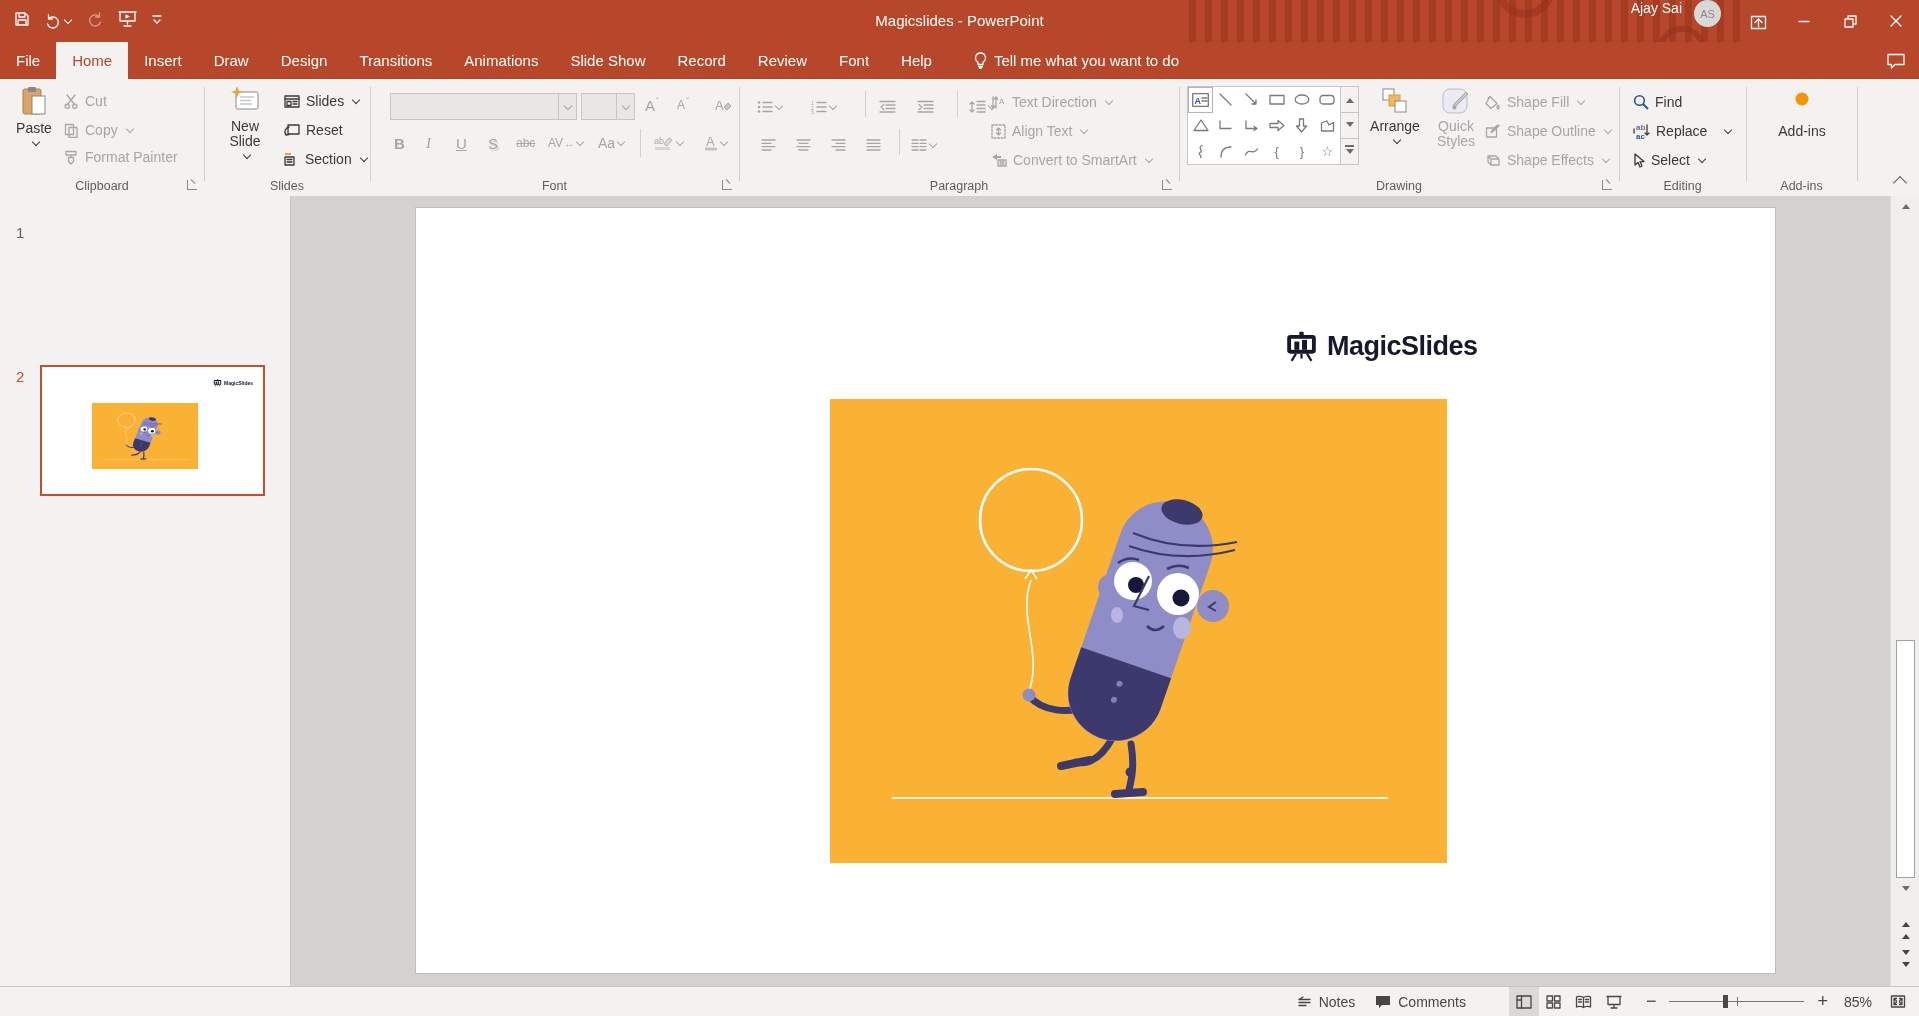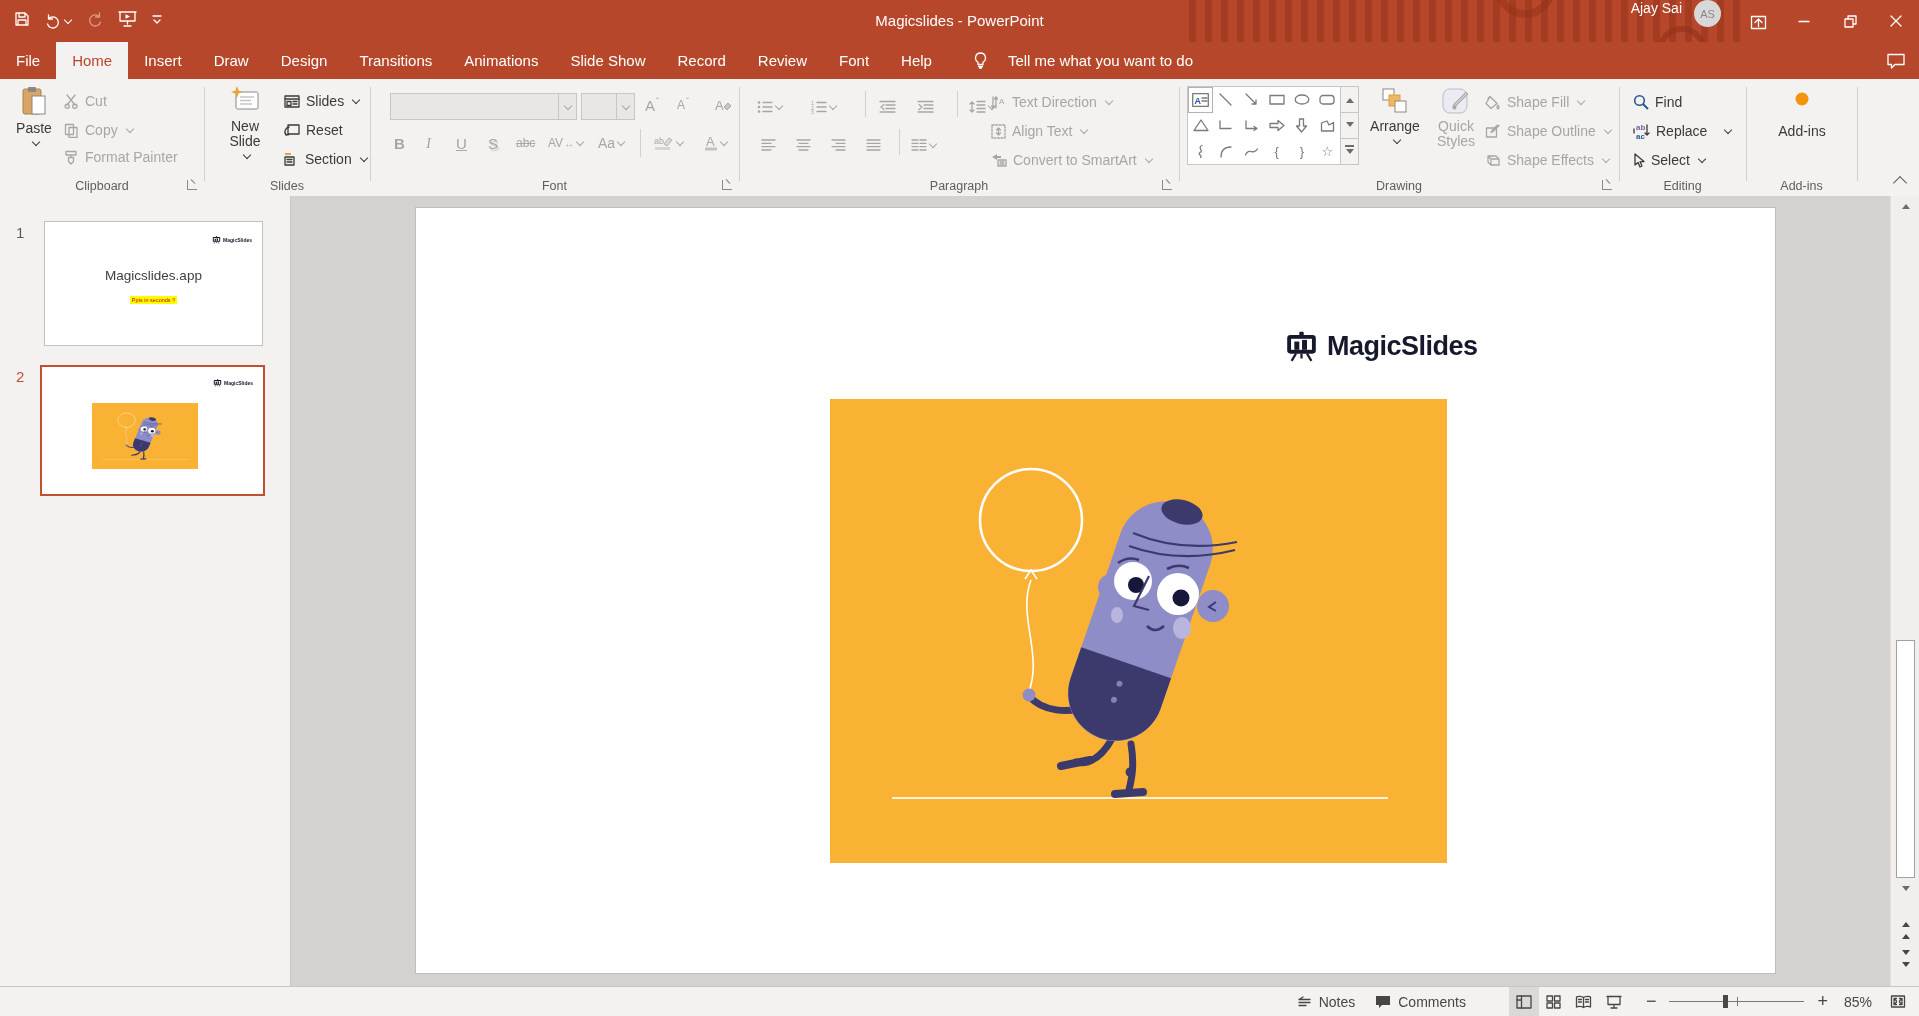--- a/index.html
+++ b/index.html
@@ -23,21 +23,21 @@
         repeating-linear-gradient(90deg, rgba(110,28,10,.45) 0 7px, transparent 7px 16px);}
   .user-name{font-size:14px;margin-right:12px;}
   .avatar{width:27px;height:27px;border-radius:50%;background:#d8d8d8;color:#8a8886;font-size:11px;
           display:flex;align-items:center;justify-content:center;margin-right:14px;}
   .winbtn{width:46px;height:42px;display:flex;align-items:center;justify-content:center;color:#fff;}
 
   
   .tabrow{position:absolute;left:0;top:42px;width:1919px;height:37px;background:#b7472a;display:flex;align-items:flex-end;}
   .tab{height:37px;line-height:37px;padding:0 16px;font-size:15px;color:#fff;white-space:nowrap;}
   .tab.active{background:#f3f2f1;color:#b7472a;}
-  .tellme{display:flex;align-items:center;gap:21px;color:#fff;font-size:15px;height:37px;margin-left:26px;}
+  .tellme{display:flex;align-items:center;gap:7px;color:#fff;font-size:15px;height:37px;margin-left:26px;}
   .tab-right{position:absolute;right:14px;top:42px;height:37px;display:flex;align-items:center;color:#fff;}
 
   
   .ribbon{position:absolute;left:0;top:79px;width:1919px;height:117px;background:#f3f2f1;border-bottom:1px solid #c8c6c4;font-size:14px;}
   .grp{position:absolute;top:0;height:117px;}
   .vdiv{position:absolute;top:8px;height:94px;width:1px;background:#d2d0ce;}
   .grp-label{position:absolute;bottom:3px;left:0;width:100%;text-align:center;font-size:12.5px;color:#605e5c;}
   .launcher{position:absolute;right:7px;bottom:6px;width:9px;height:9px;border-left:1.2px solid #8a8886;border-bottom:1.2px solid #8a8886;}
   .launcher::after{content:"";position:absolute;left:2px;top:1px;width:6px;height:0;border-top:1.2px solid #8a8886;transform:rotate(45deg);}
   .bigbtn{position:absolute;display:flex;flex-direction:column;align-items:center;text-align:center;gap:3px;line-height:15px;}
@@ -651,32 +651,20 @@
       </div>
       <div class="grp-label">Add-ins</div>
     </div>
     <div class="vdiv" style="left:1857px"></div>
 
     <span class="collapse-chev"></span>
   </div>
 
   <div class="sidebar">
     <span class="thumb-num" style="left:16px;top:28px">1</span>
-    <div class="thumb" style="left:44px;top:25px;width:217px;height:123px">
-      <span class="mini-logo" style="right:10px;top:14px">
-        <svg width="9" height="8" viewBox="0 0 30 28">
-            <use href="#logoic"></use>
-          </svg>
-        <span style="font-size:5px;font-weight:700">MagicSlides</span>
-      </span>
-      <div class="abs" style="left:0;top:46px;width:100%;text-align:center;font-size:13.5px;color:#404040">Magicslides.app</div>
-      <div class="abs" style="left:0;top:66px;width:100%;text-align:center">
-        <span style="font-size:5.5px;color:#c00000;background:#ffff00;padding:1px 2px">Ppts in seconds !!</span>
-      </div>
-    </div>
 
     <span class="thumb-num" style="left:16px;top:172px;color:#c0502f">2</span>
     <div class="thumb-sel" style="left:40px;top:169px;width:221px;height:127px">
       <span class="mini-logo" style="right:10px;top:12px">
         <svg width="9" height="8" viewBox="0 0 30 28">
             <use href="#logoic"></use>
           </svg>
         <span style="font-size:5px;font-weight:700">MagicSlides</span>
       </span>
       <svg class="abs" style="left:50px;top:36px" width="106" height="66" viewBox="0 0 617 464" preserveAspectRatio="none">

